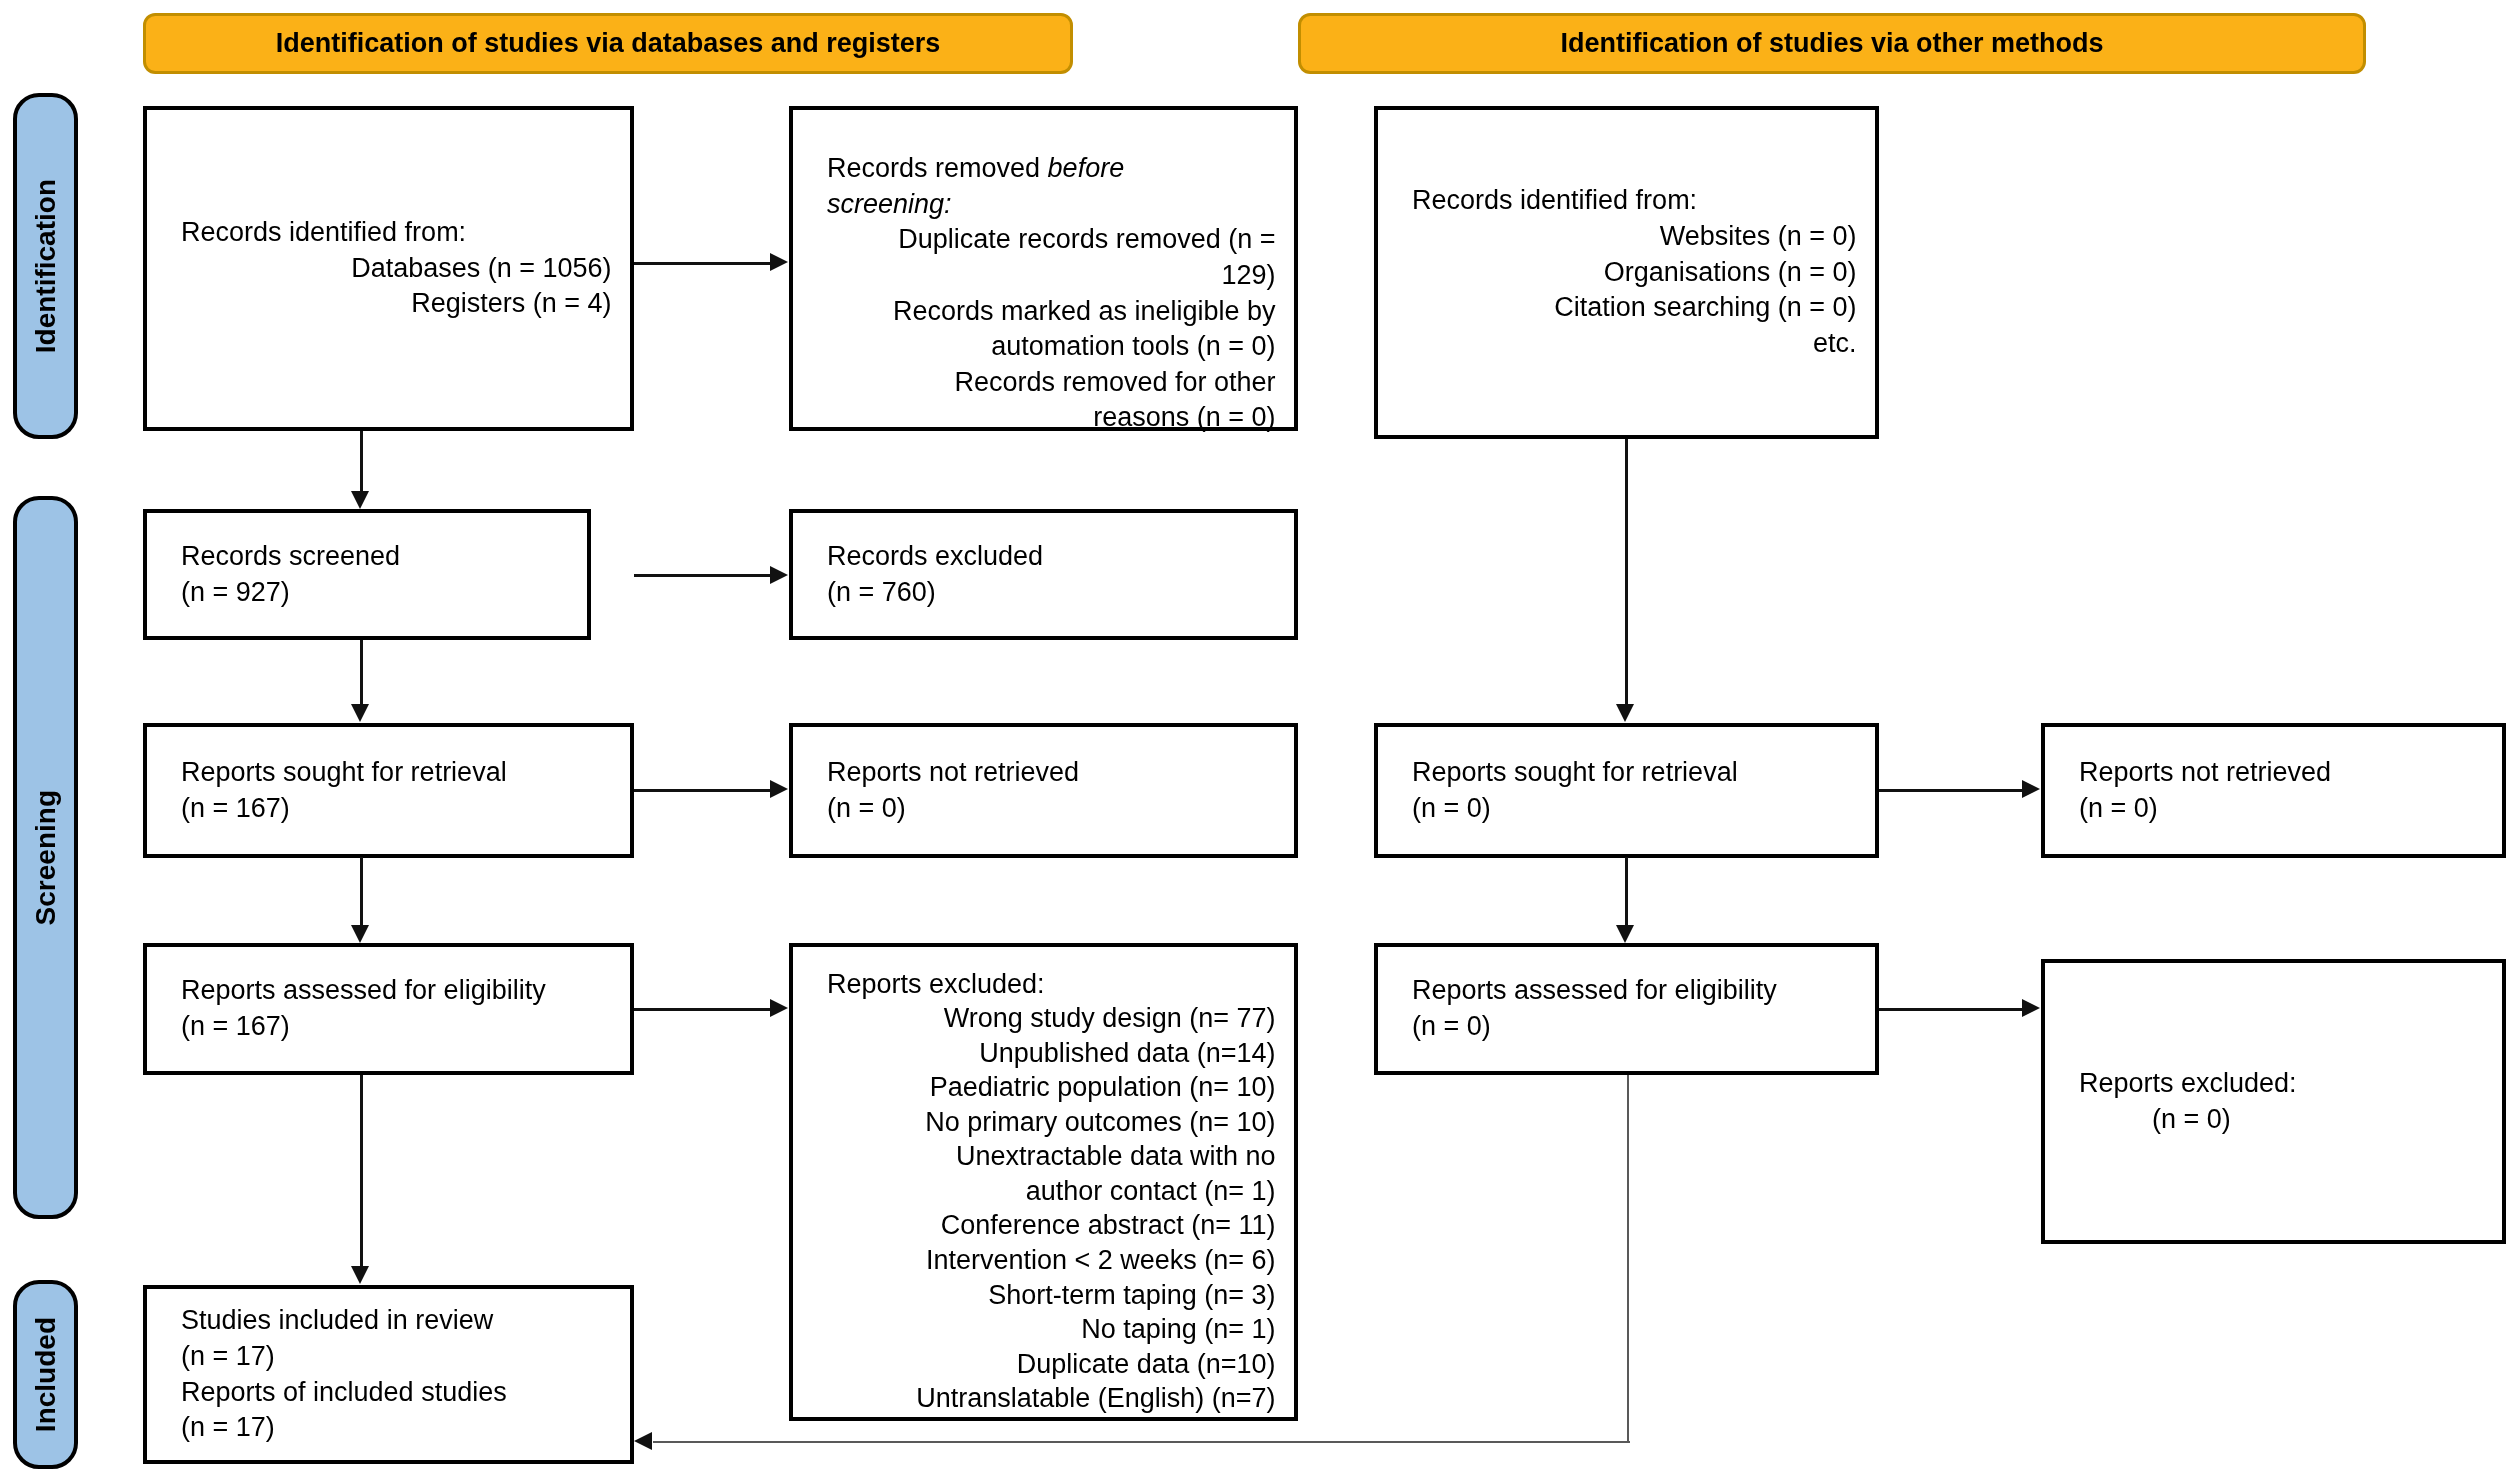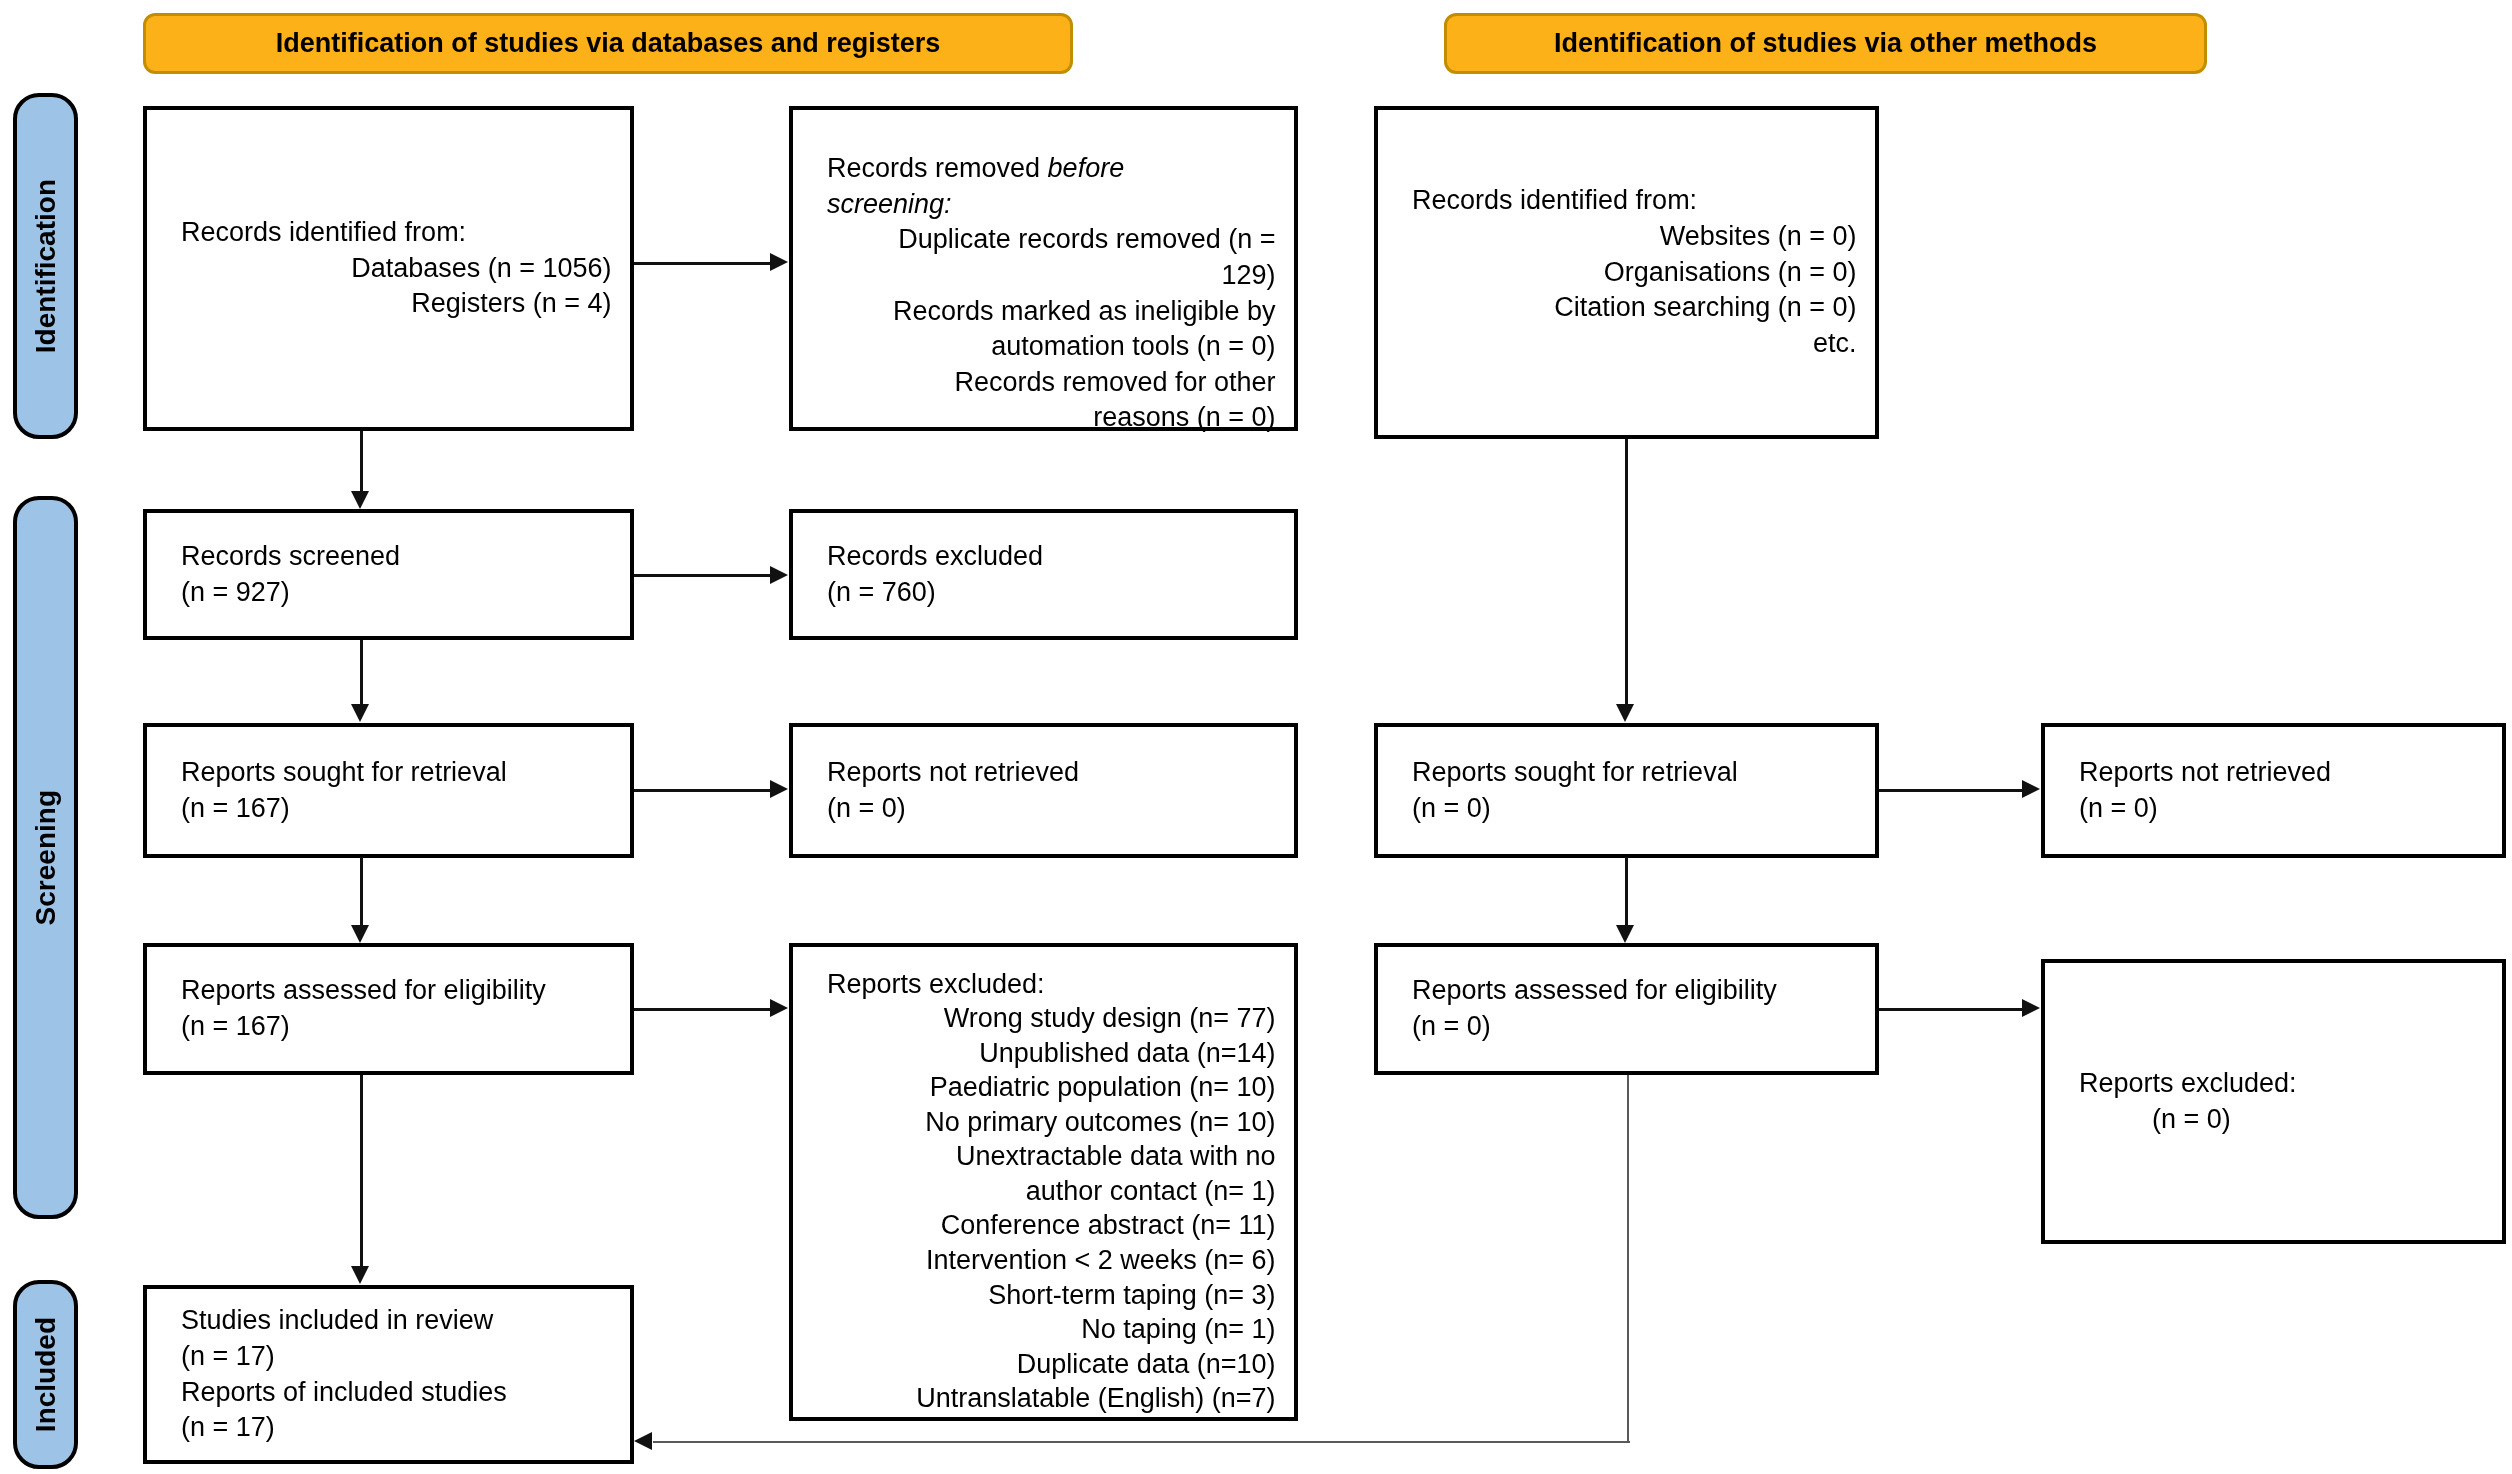--- a/index.html
+++ b/index.html
@@ -51,41 +51,41 @@
   .italic{font-style:italic;}
 </style>
 </head>
 <body>
 
 <div id="canvas">
 
   <div class="banner" style="left:143px;width:930px;">
     <span>Identification of studies via databases and registers</span>
   </div>
-  <div class="banner" style="left:1444px;width:763px;">
+  <div class="banner" style="left:1298px;width:1068px;">
     <span>Identification of studies via other methods</span>
   </div>
 
   <div class="stage" style="top:93px;height:346px;">
     <span>Identification</span>
   </div>
   <div class="stage" style="top:496px;height:723px;">
     <span>Screening</span>
   </div>
   <div class="stage" style="top:1280px;height:189px;">
     <span>Included</span>
   </div>
 
   <div class="box" style="left:143px;top:106px;width:491px;height:325px;">
     <div>Records identified from:</div>
     <div class="indent">Databases (n = 1056)</div>
     <div class="indent">Registers (n = 4)</div>
   </div>
 
-  <div class="box" style="left:143px;top:509px;width:491px;height:131px;">
+  <div class="box" style="left:143px;top:509px;width:448px;height:131px;">
     <div>Records screened</div>
     <div>(n = 927)</div>
   </div>
 
   <div class="box" style="left:143px;top:723px;width:491px;height:135px;">
     <div>Reports sought for retrieval</div>
     <div>(n = 167)</div>
   </div>
 
   <div class="box" style="left:143px;top:943px;width:491px;height:132px;">

